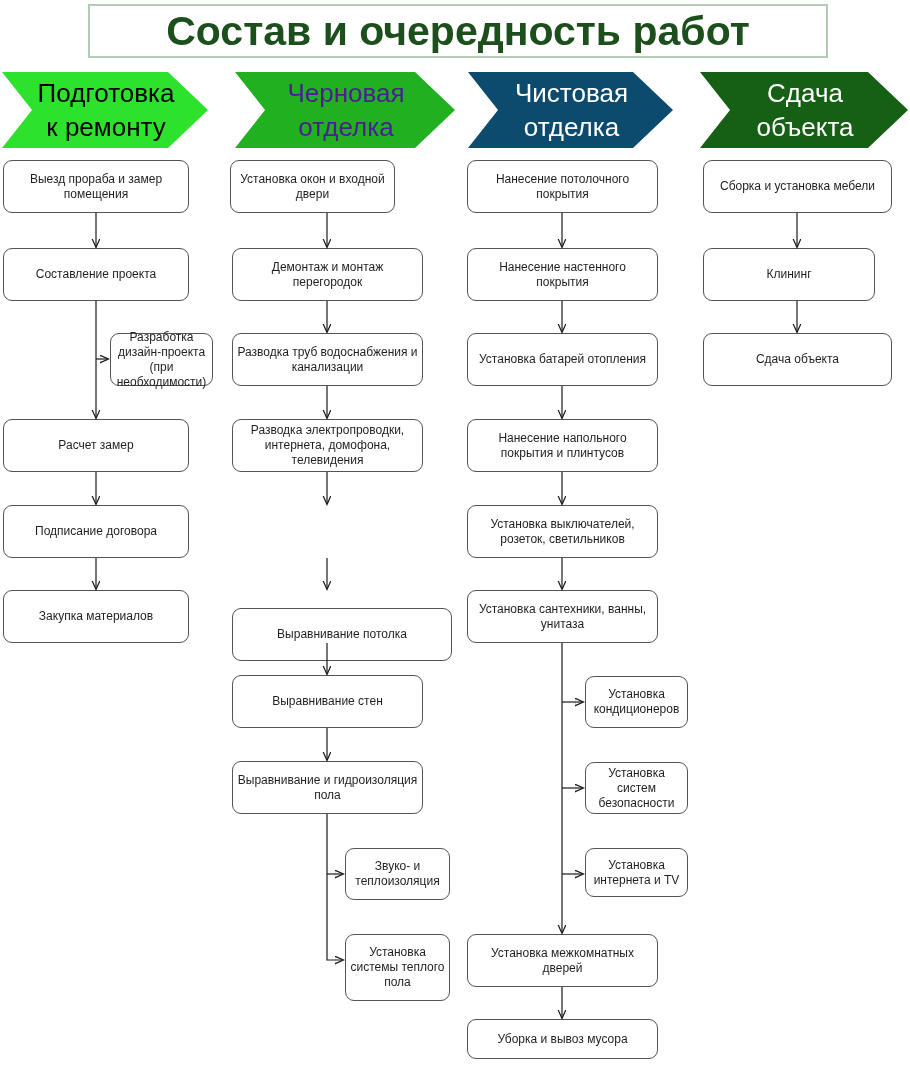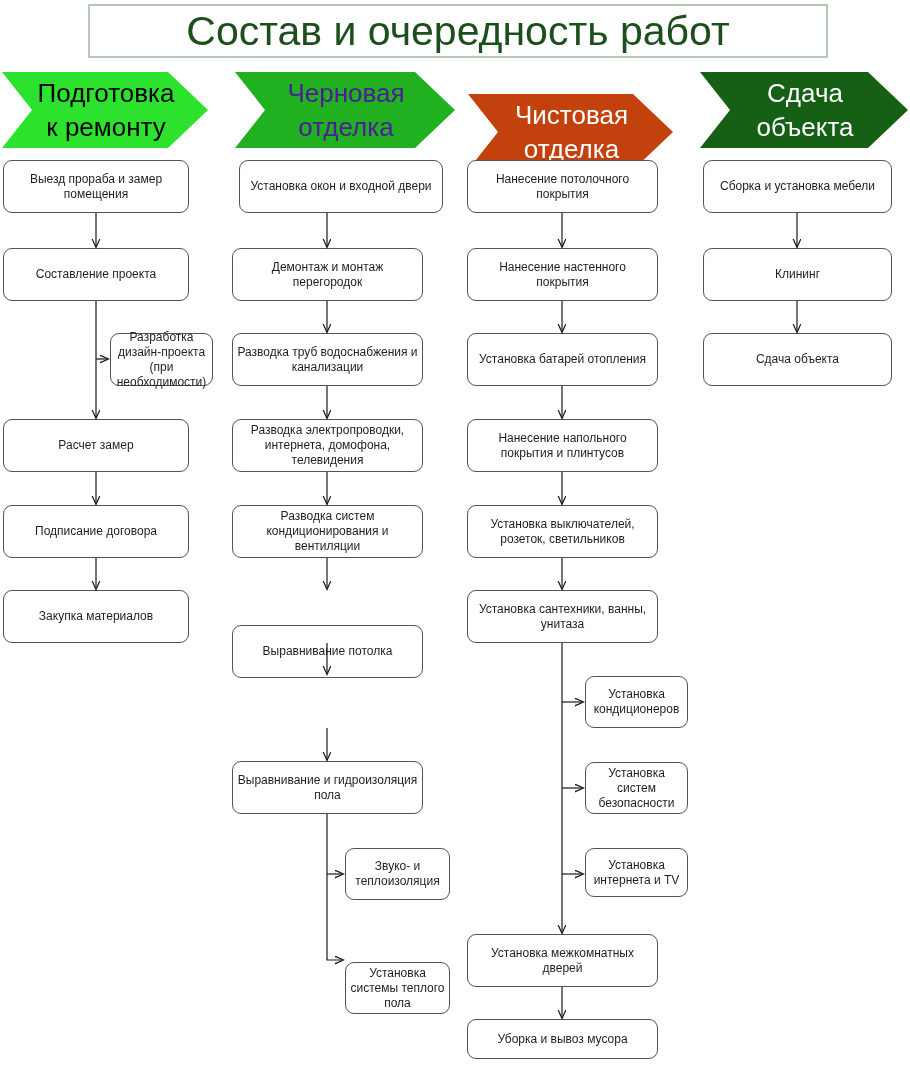--- a/index.html
+++ b/index.html
@@ -4,21 +4,21 @@
 <style>
   html,body{margin:0;padding:0;background:#ffffff;}
   .canvas{
     position:relative;width:910px;height:1072px;background:#ffffff;
     font-family:"Liberation Sans","DejaVu Sans",sans-serif;overflow:hidden;
   }
   .title-box{
     position:absolute;left:88px;top:4px;width:736px;height:50px;
     border:2px solid #b4cab4;background:#ffffff;
     display:flex;align-items:center;justify-content:center;
-    font-size:41px;font-weight:normal;color:#1c4f1c;letter-spacing:0px;white-space:nowrap;
+    font-size:41px;font-weight:bold;color:#1c4f1c;letter-spacing:0px;white-space:nowrap;
   }
   .phase{
     position:absolute;top:72px;height:76px;
     clip-path:polygon(0% 0%, calc(100% - 40px) 0%, 100% 50%, calc(100% - 40px) 100%, 0% 100%, 30px 50%);
     display:flex;align-items:center;justify-content:center;
   }
   .phase-label{
     display:block;text-align:center;font-size:26px;line-height:34px;
     padding:0 38px 0 40px;
   }
@@ -38,58 +38,58 @@
 <div class="canvas">
 
   <div class="title-box">Состав и очередность работ</div>
 
   <div class="phase" style="left: 2px; width: 206px; background: rgb(45, 226, 45);">
     <span class="phase-label" style="color: rgb(0, 0, 0);">Подготовка к ремонту</span>
   </div>
   <div class="phase" style="left: 235px; width: 220px; background: rgb(32, 176, 32);">
     <span class="phase-label" style="color: #4c1d95;">Черновая отделка</span>
   </div>
-  <div class="phase" style="left: 468px; width: 205px; background: #c2410c; margin-top: 22px;">
+  <div class="phase" style="left: 468px; width: 205px; background: #0c4a6e;">
     <span class="phase-label" style="color: rgb(255, 255, 255);">Чистовая отделка</span>
   </div>
   <div class="phase" style="left: 700px; width: 208px; background: rgb(22, 96, 22);">
     <span class="phase-label" style="color: rgb(255, 255, 255);">Сдача объекта</span>
   </div>
 
   <div class="node" style="left:3px;top:160px;width:186px">Выезд прораба и замер помещения</div>
   <div class="node" style="left:3px;top:248px;width:186px">Составление проекта</div>
   <div class="node" style="left:110px;top:333px;width:103px">Разработка дизайн-проекта (при необходимости)</div>
   <div class="node" style="left:3px;top:419px;width:186px">Расчет замер</div>
   <div class="node" style="left:3px;top:590px;width:186px">Закупка материалов</div>
   <div class="node" style="left:3px;top:505px;width:186px">Подписание договора</div>
 
-  <div class="node" style="left:239px;top:160px;width:204px">Установка окон и входной двери</div>
+  <div class="node" style="left:230px;top:160px;width:165px">Установка окон и входной двери</div>
   <div class="node" style="left:232px;top:248px;width:191px">Демонтаж и монтаж перегородок</div>
   <div class="node" style="left:232px;top:333px;width:191px">Разводка труб водоснабжения и канализации</div>
   <div class="node" style="left:232px;top:419px;width:191px">Разводка электропроводки, интернета, домофона, телевидения</div>
-  <div class="node" style="left:232px;top:505px;width:191px">Разводка систем кондиционирования и вентиляции</div>
-  <div class="node" style="left:232px;top:625px;width:191px">Выравнивание потолка</div>
+  <div class="node" style="left:232px;top:608px;width:220px">Выравнивание потолка</div>
+  <div class="node" style="left:232px;top:675px;width:191px">Выравнивание стен</div>
   <div class="node" style="left:232px;top:761px;width:191px">Выравнивание и гидроизоляция пола</div>
   <div class="node" style="left:345px;top:848px;width:105px;height:52px">Звуко- и теплоизоляция</div>
-  <div class="node" style="left:345px;top:962px;width:105px;height:52px">Установка системы теплого пола</div>
+  <div class="node" style="left:345px;top:934px;width:105px;height:67px">Установка системы теплого пола</div>
 
   <div class="node" style="left:467px;top:160px;width:191px">Нанесение потолочного покрытия</div>
   <div class="node" style="left:467px;top:248px;width:191px">Нанесение настенного покрытия</div>
   <div class="node" style="left:467px;top:333px;width:191px">Установка батарей отопления</div>
   <div class="node" style="left:467px;top:419px;width:191px">Нанесение напольного покрытия и плинтусов</div>
   <div class="node" style="left:467px;top:505px;width:191px">Установка выключателей, розеток, светильников</div>
   <div class="node" style="left:467px;top:590px;width:191px">Установка сантехники, ванны, унитаза</div>
   <div class="node" style="left:585px;top:676px;width:103px;height:52px">Установка кондиционеров</div>
   <div class="node" style="left:585px;top:762px;width:103px;height:52px">Установка систем безопасности</div>
   <div class="node" style="left:585px;top:848px;width:103px;height:49px">Установка интернета и TV</div>
   <div class="node" style="left:467px;top:934px;width:191px">Установка межкомнатных дверей</div>
   <div class="node" style="left:467px;top:1019px;width:191px;height:40px">Уборка и вывоз мусора</div>
 
   <div class="node" style="left:703px;top:160px;width:189px">Сборка и установка мебели</div>
-  <div class="node" style="left:703px;top:248px;width:189px">Клининг</div>
+  <div class="node" style="left:703px;top:248px;width:172px">Клининг</div>
   <div class="node" style="left:703px;top:333px;width:189px">Сдача объекта</div>
 
   <svg class="connectors" width="910" height="1072" viewBox="0 0 910 1072" aria-hidden="true">
     <defs>
       <marker id="ah" markerUnits="userSpaceOnUse" markerWidth="10" markerHeight="10" refX="8.5" refY="4" orient="auto">
         <path d="M0,0 L9,4 L0,8 Z" fill="#111" stroke="none"></path>
       </marker>
     </defs>
     <g>
       <path d="M96 213 V247" marker-end="url(#ah)"></path>

